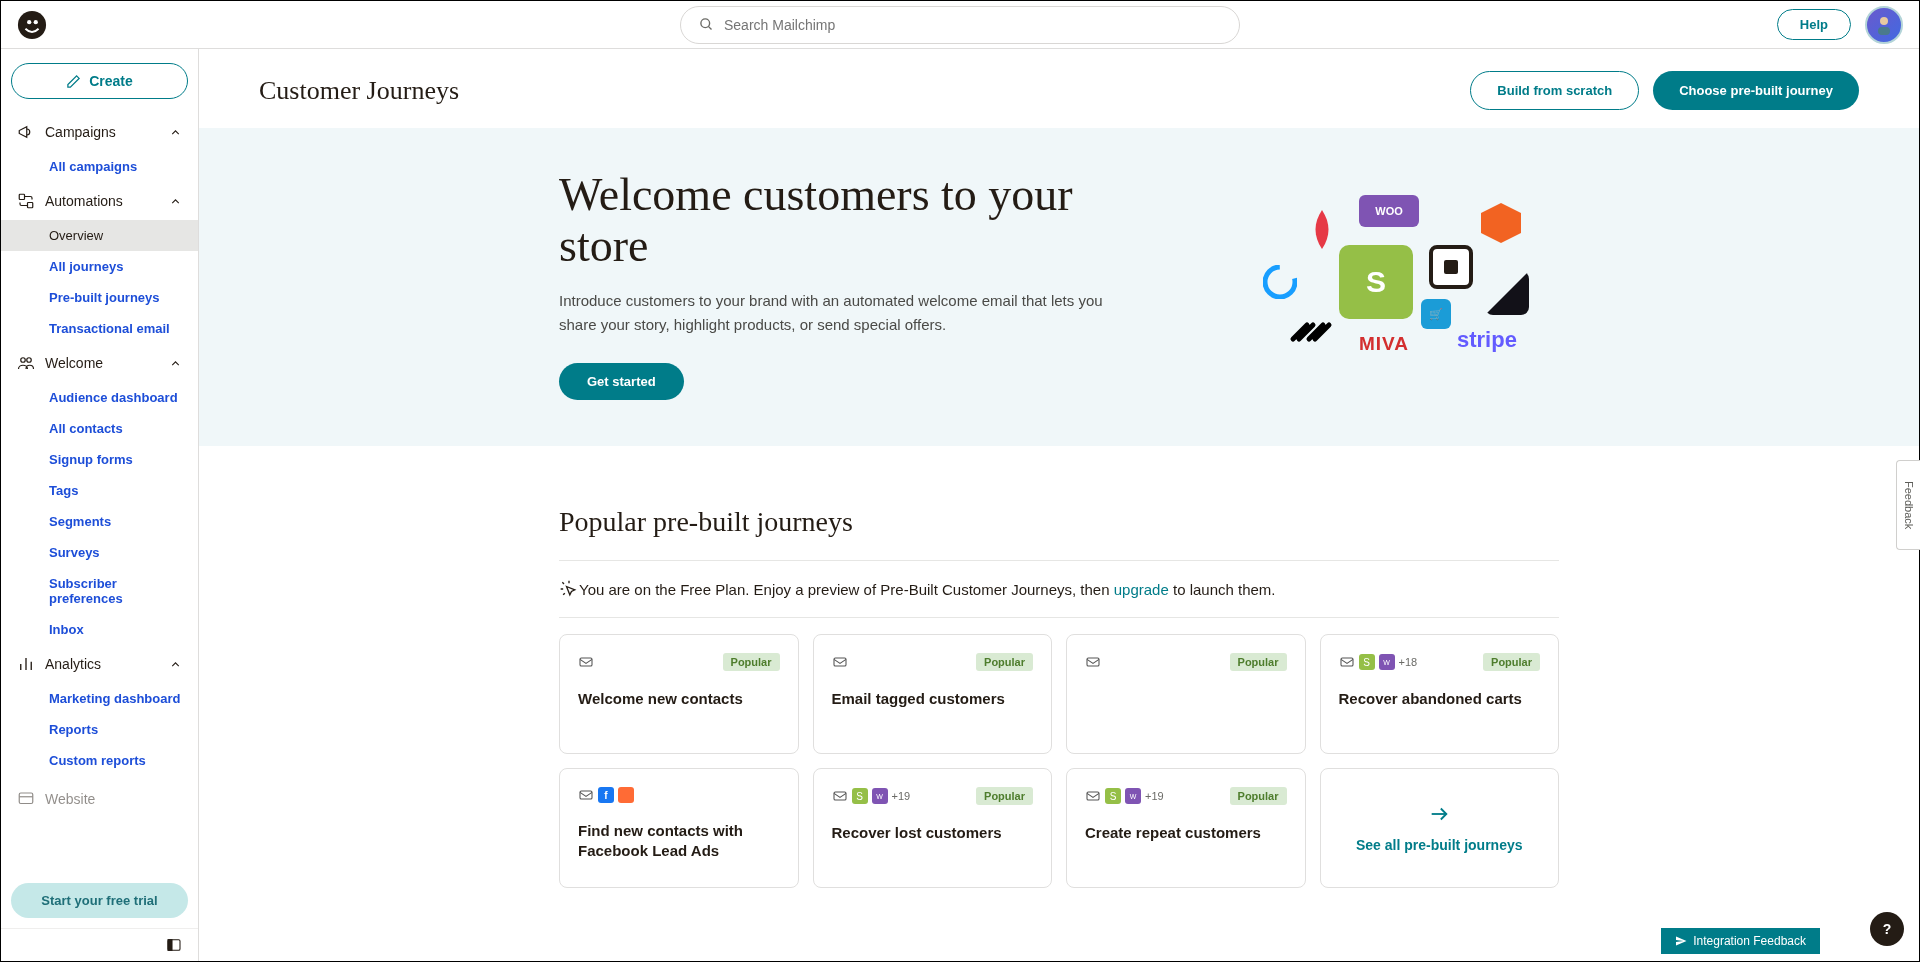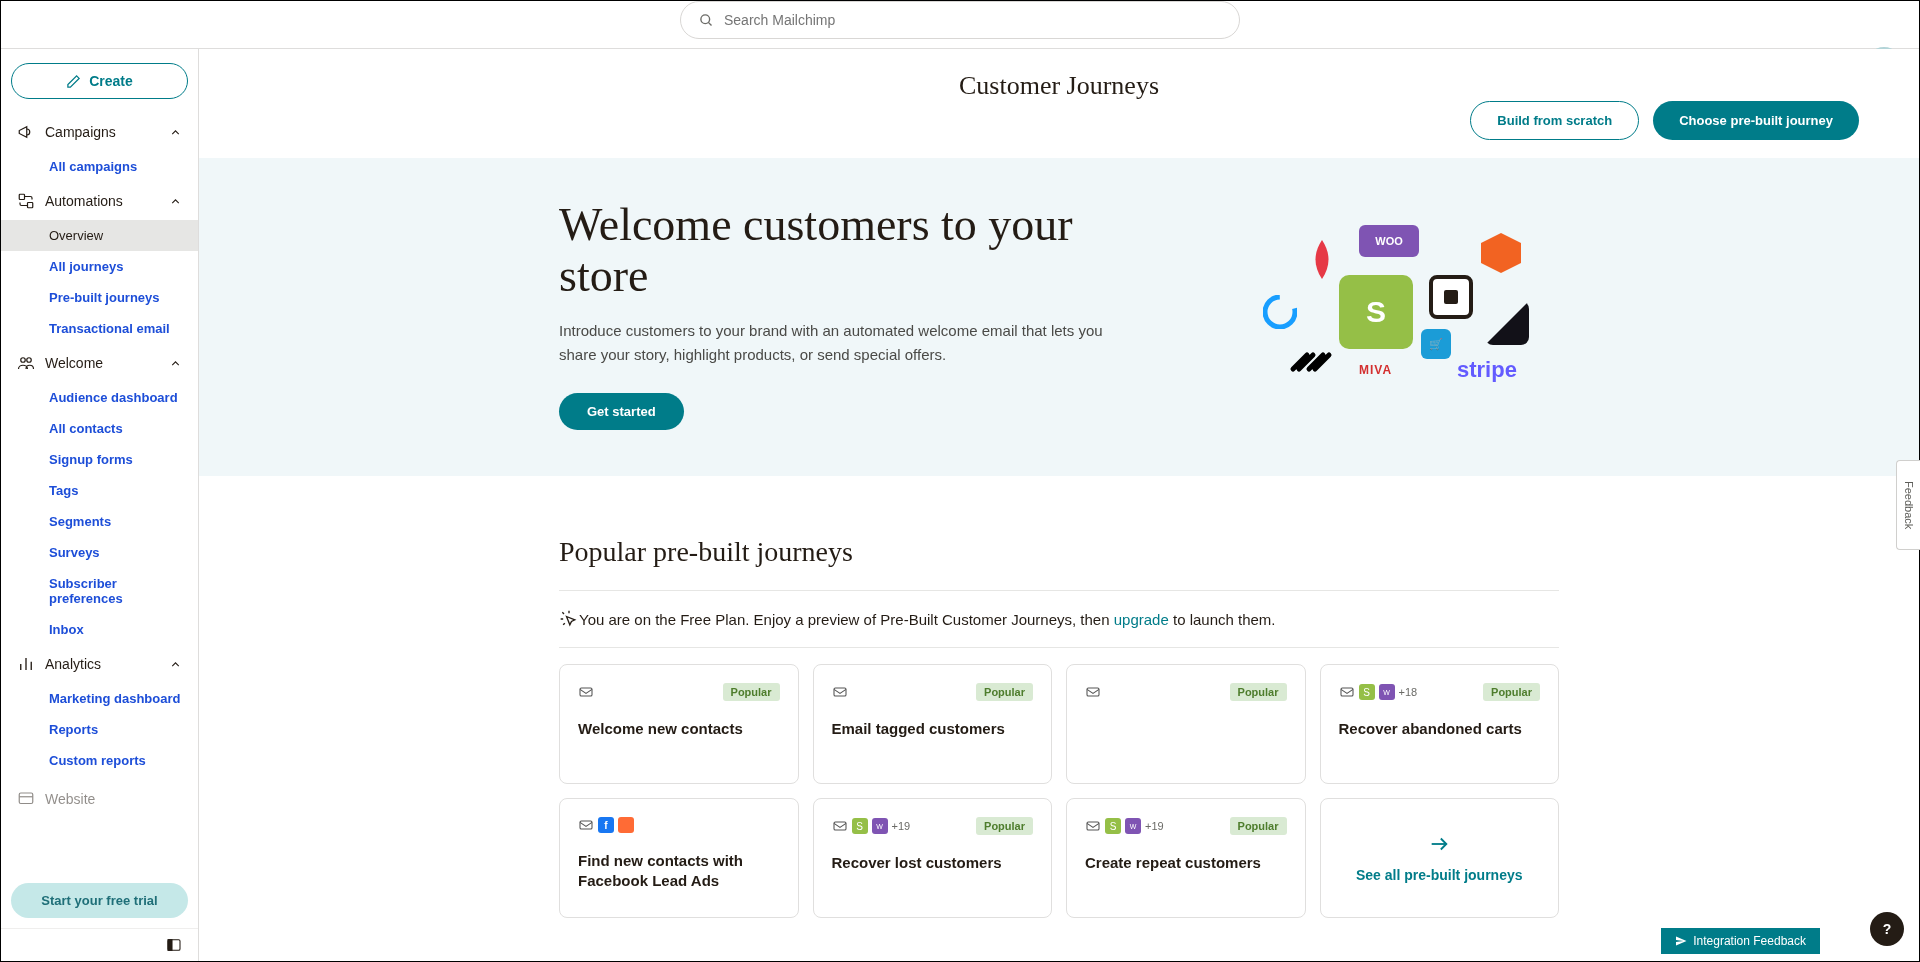--- a/index.html
+++ b/index.html
@@ -1,17 +1,17 @@
 <!DOCTYPE html>
 <html><head>
 <meta charset="utf-8">
 <style>
 * { box-sizing: border-box; margin: 0; padding: 0; }
 body { font-family: -apple-system, BlinkMacSystemFont, "Segoe UI", Helvetica, Arial, sans-serif; font-size: 14px; color: #241c15; background: #fff; width: 1920px; height: 962px; overflow: hidden; border: 1px solid #000; }
-.topbar { height: 48px; display: flex; align-items: center; padding: 0 16px; border-bottom: 1px solid #dedddc; gap: 16px; position: relative; flex-direction: column; }
+.topbar { height: 48px; display: flex; align-items: center; padding: 0 16px; border-bottom: 1px solid #dedddc; gap: 16px; position: relative; }
 .logo { width: 30px; height: 30px; display:flex; align-items:center; justify-content:center; }
 .searchwrap { position:absolute; left:50%; transform:translateX(-50%); width:560px; }
 .searchbox { display:flex; align-items:center; gap:10px; border:1px solid #d9d7d5; border-radius:24px; padding:8px 18px; background:#fff; height:38px; }
 .searchbox input { border:none; outline:none; font-size:14px; width:100%; background:transparent; }
 .topright { margin-left:auto; display:flex; align-items:center; gap:14px; }
 .help-btn { border:1px solid #007c89; color:#007c89; background:#fff; border-radius:20px; padding:7px 22px; font-weight:600; font-size:13px; cursor:pointer; }
 .avatar { width:38px; height:38px; border-radius:50%; background:linear-gradient(135deg,#6a5acd,#4169e1); border:2px solid #b3d4d8; display:flex; align-items:center; justify-content:center; color:#fff; font-size:12px; }
 
 .shell { display:flex; height:calc(100% - 48px); }
 .sidebar { width:198px; border-right:1px solid #dedddc; display:flex; flex-direction:column; position:relative; }
@@ -20,21 +20,21 @@
 .nav-section-header { display:flex; align-items:center; gap:10px; padding:10px 16px; font-weight:500; cursor:pointer; color:#241c15; }
 .nav-section-header .chev { margin-left:auto; }
 .nav-sub { display:flex; flex-direction:column; }
 .nav-sub-item { padding:8px 16px 8px 48px; font-size:13px; color:#1d4ed8; cursor:pointer;font-weight:bold; }
 .nav-sub-item.active { background:#e6e6e4; color:#241c15; font-weight:500; }
 .sidebar-bottom { padding:10px; }
 .trial-btn { width:100%; background:#c5e8e8; color:#1f6f78; border:none; border-radius:24px; padding:10px; font-weight:600; font-size:13px; cursor:pointer; }
 .collapse-row { display:flex; justify-content:flex-end; padding:8px 16px; border-top:1px solid #efeeed; }
 
 .main { flex:1; overflow-y:auto; position:relative; background:#fff; }
-.page-header { display:flex; align-items:center; padding:22px 60px 18px 60px;flex-direction:column; }
+.page-header { display:flex; align-items:center; padding:22px 60px 18px 60px; }
 .page-title { font-family: Georgia, 'Times New Roman', serif; font-size:26px; font-weight:500; }
 .header-actions { margin-left:auto; display:flex; gap:14px; }
 .btn-outline { border:1px solid #007c89; color:#007c89; background:#fff; border-radius:24px; padding:11px 26px; font-weight:600; font-size:13px; cursor:pointer; }
 .btn-solid { border:none; color:#fff; background:#007c89; border-radius:24px; padding:6px 26px; font-weight:600; font-size:13px; cursor:pointer; }
 
 .hero { background:#f0f7f9; padding:42px 0 46px 0; display:flex; align-items:center; }
 .hero-inner { width:1000px; margin:0 auto; display:flex; gap:60px; align-items:center; }
 .hero-left { flex:1; }
 .hero-title { font-family: Georgia, 'Times New Roman', serif; font-size:46px; line-height:1.1; margin-bottom:18px; }
 .hero-desc { font-size:15px; line-height:1.6; color:#4a4a47; margin-bottom:26px; max-width:580px; }
@@ -229,21 +229,21 @@
           <div class="hlogo" style="width:44px;height:44px;background:#fff;border:4px solid #241c15;left:200px;top:60px;border-radius:8px;">
               <div style="width:14px;height:14px;background:#241c15;border-radius:2px;"></div>
             </div>
           <div class="hlogo" style="width:0;height:0;left:256px;top:86px;border-left:44px solid transparent;border-bottom:44px solid #121118;"></div>
           <div class="hlogo" style="width:30px;height:30px;background:#1b9cd7;left:192px;top:114px;border-radius:6px;">🛒</div>
           <div class="hlogo" style="width:48px;height:32px;left:58px;top:128px;">
               <svg viewBox="0 0 48 32">
                 <path d="M6 26 L20 12 M12 26 L26 12 M22 26 L36 12 M28 26 L42 12" stroke="#000" stroke-width="5" stroke-linecap="round"></path>
               </svg>
             </div>
-          <div class="hlogo" style="left:130px;top:148px;color:#d32f2f;font-size:12px;letter-spacing:1px;">MIVA</div>
+          <div class="hlogo" style="left:130px;top:148px;color:#d32f2f;font-size:19px;letter-spacing:1px;">MIVA</div>
           <div class="hlogo" style="left:228px;top:142px;color:#635bff;font-size:22px;font-weight:600;">stripe</div>
         </div>
       </div>
     </div>
 
     <div class="section">
       <div class="section-title">Popular pre-built journeys</div>
 
       <div class="plan-banner">
         <svg width="20" height="20" viewBox="0 0 24 24" fill="none" stroke="#241c15" stroke-width="1.6">

